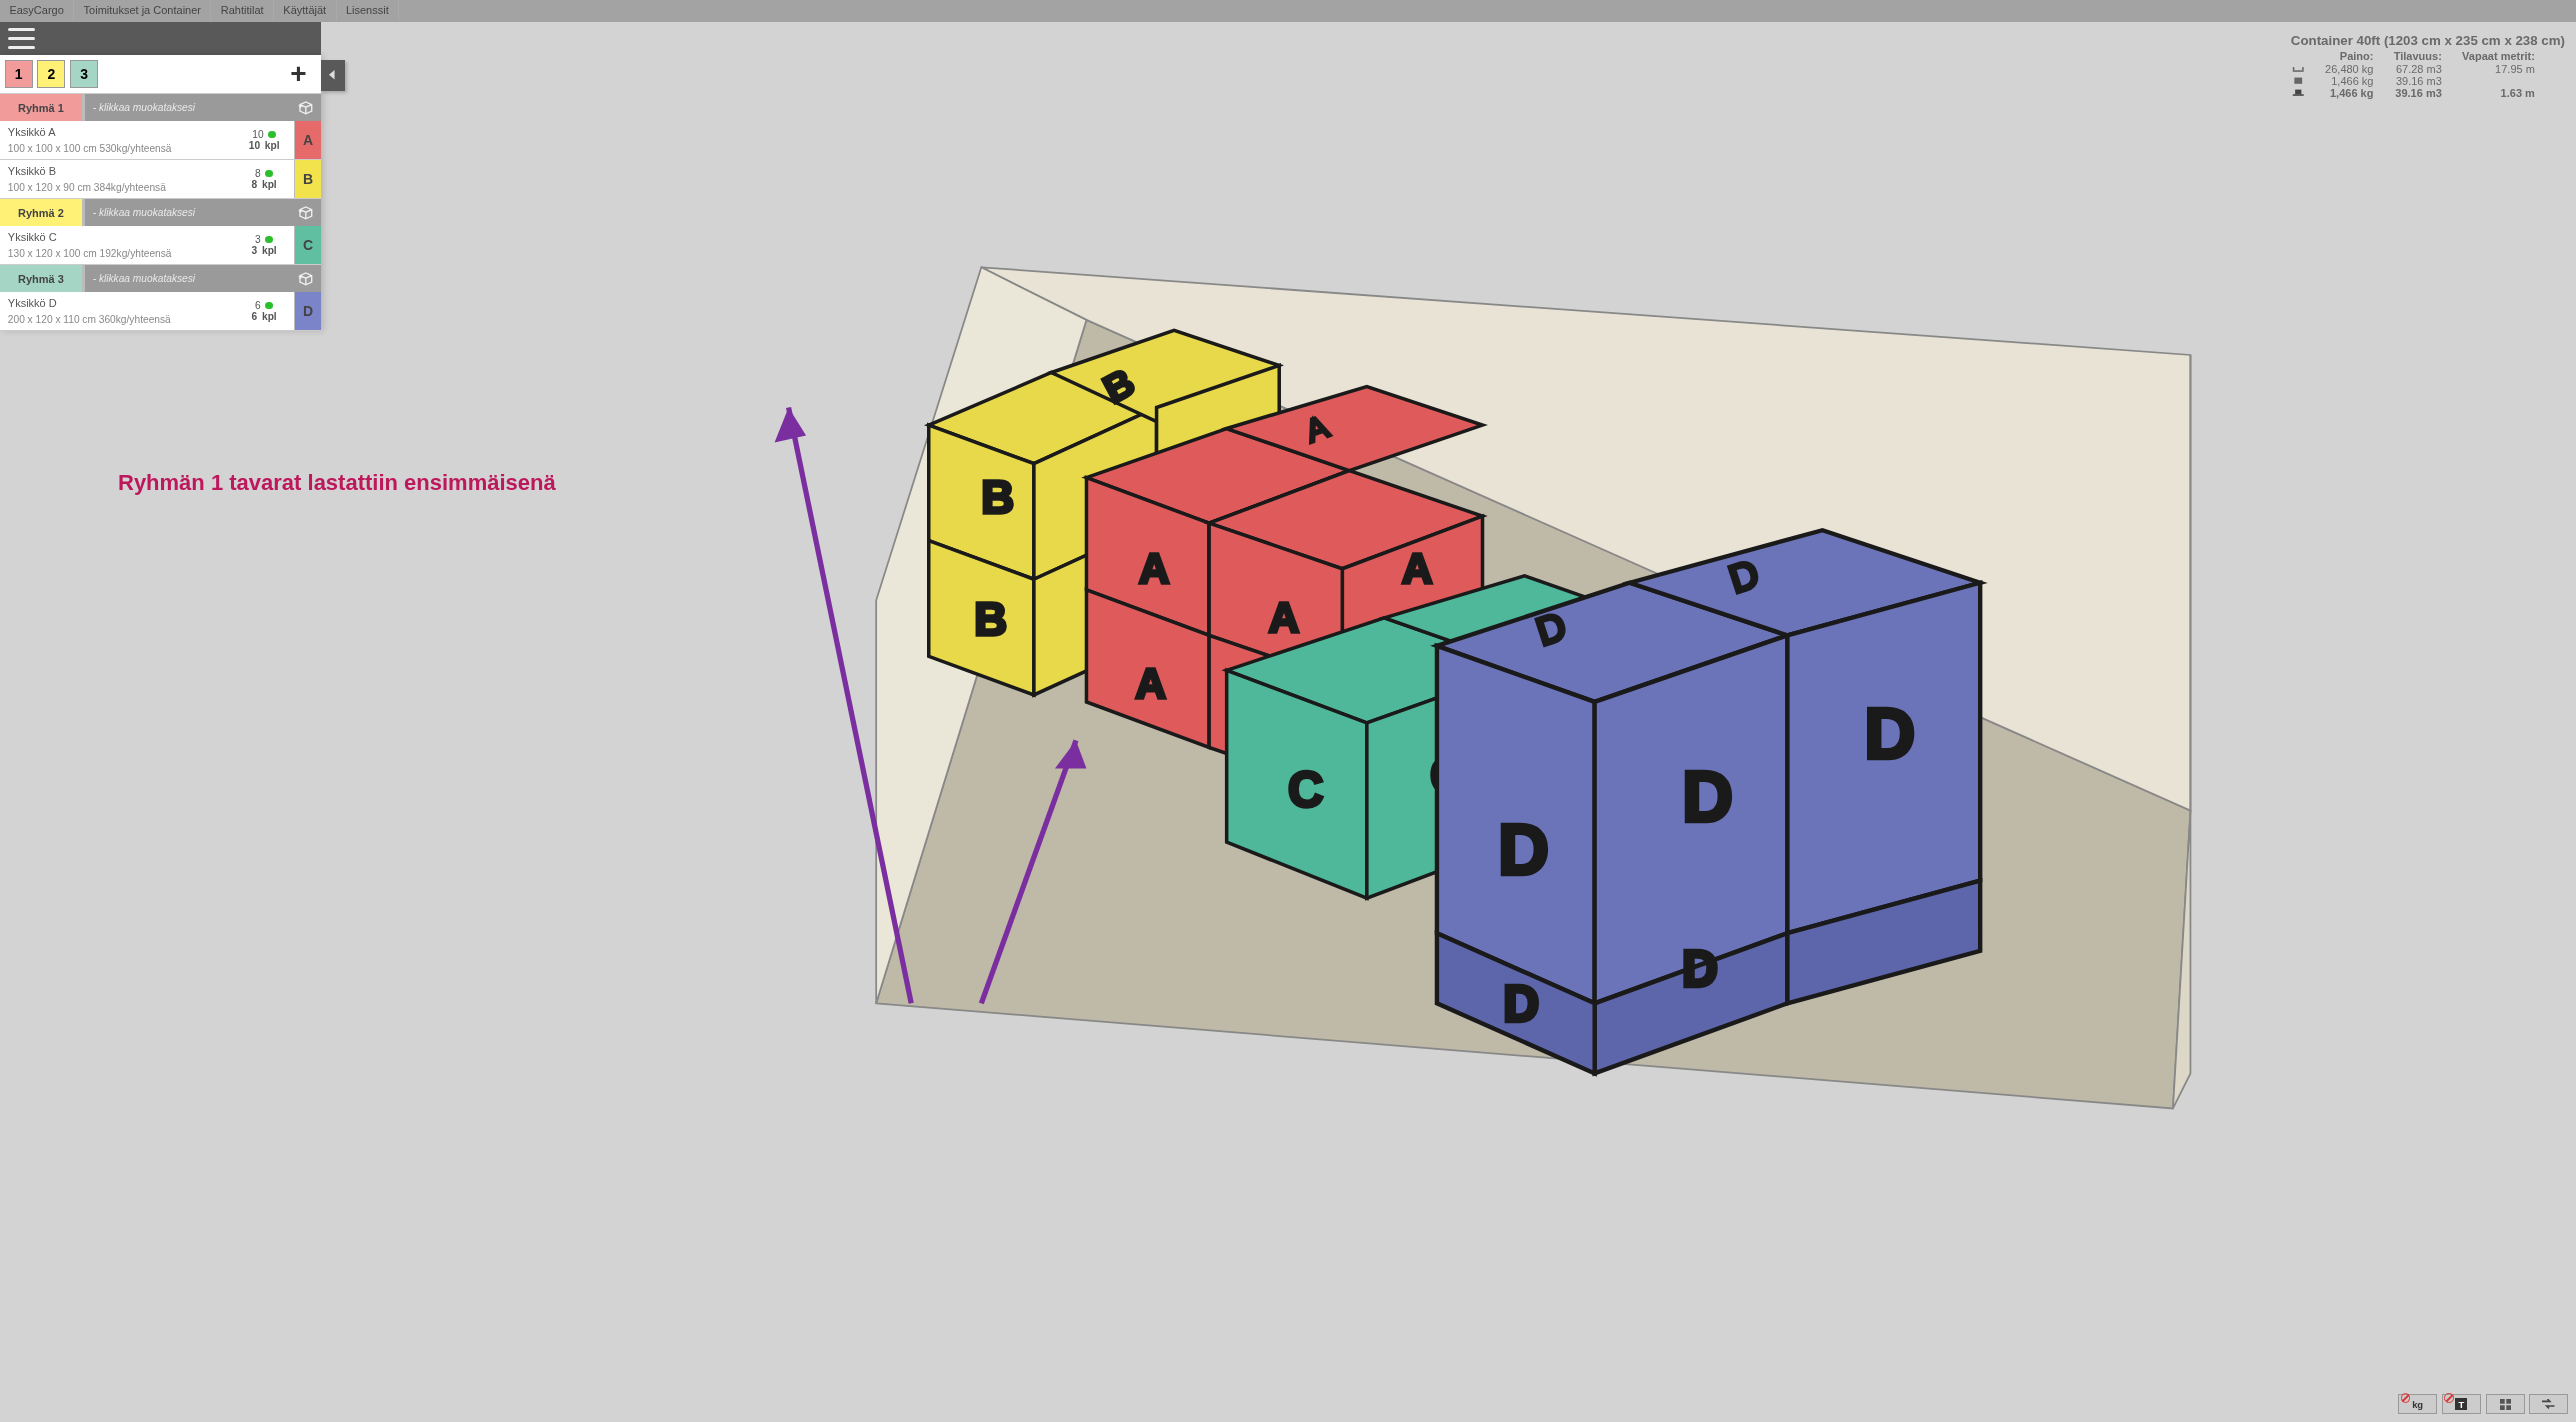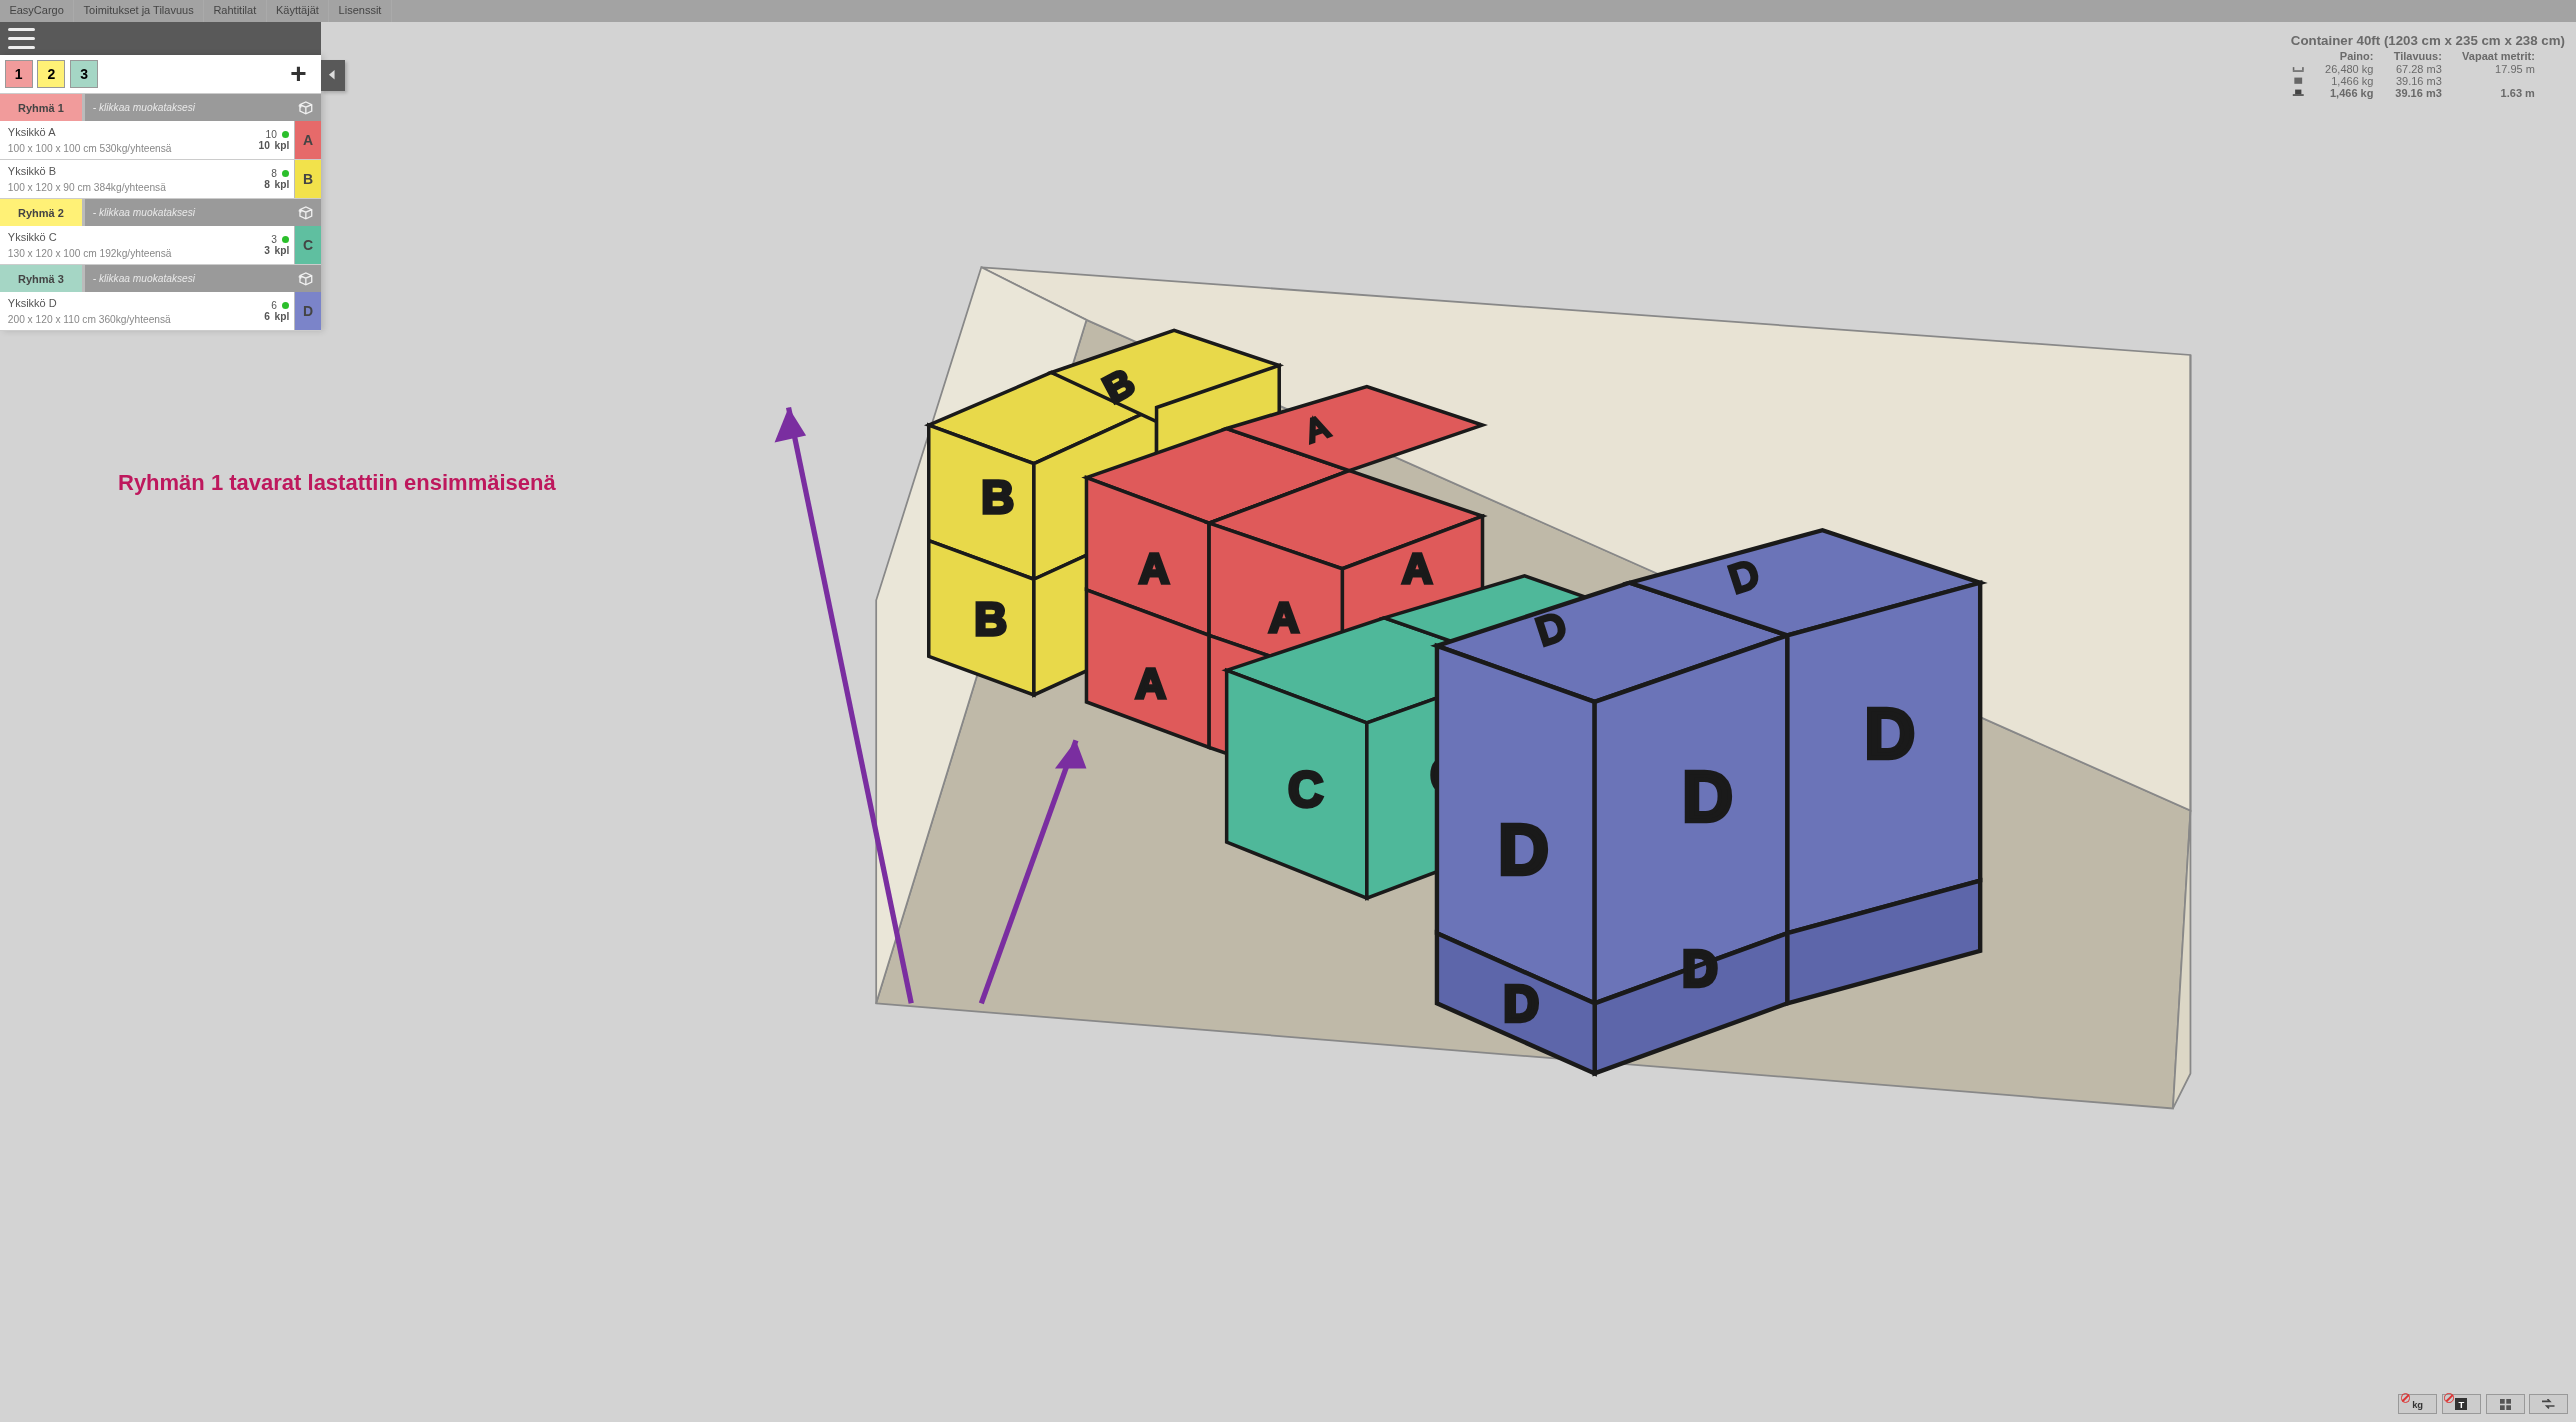--- a/index.html
+++ b/index.html
@@ -30,21 +30,21 @@
 .grp-name{height:100%;padding:0 18px;display:flex;align-items:center;color:#444;font-weight:bold;border-right:3.1px solid #bbb}
 .grp-hint{color:#e8e8e8;font-style:italic;font-size:10.2px;margin-left:7.8px}
 .grp-box-icon{position:absolute;right:7.8px;top:5.5px;width:15.7px;height:15.7px;opacity:.85}
 .grp-box-icon svg{width:15.7px;height:15.7px;fill:#fff}
 
 
 .item-row{height:39px;background:#fff;border-bottom:0.8px solid #ccc;display:flex;position:relative}
 .item-main{flex:1;padding:4.7px 7.8px;display:flex;flex-direction:column;justify-content:space-between}
 .item-name{font-size:11px;color:#555}
 .item-dims{font-size:10.2px;color:#888}
-.item-counts{width:55px;display:flex;flex-direction:column;justify-content:center;align-items:flex-end;padding-right:4.7px;font-size:10.2px;color:#555}
+.item-counts{width:55px;display:flex;flex-direction:column;justify-content:center;align-items:center;padding-right:4.7px;font-size:10.2px;color:#555}
 .cnt-line{display:flex;align-items:center;gap:4.7px}
 .dot{width:7.8px;height:7.8px;border-radius:50%;background:#2bbf2b}
 .cnt2{font-weight:bold}
 .item-letter{width:27px;display:flex;align-items:center;justify-content:center;font-size:14px;font-weight:bold;color:#444;border-left:0.8px solid #bbb}
 
 
 .info{position:absolute;top:33px;right:11px;text-align:right;color:#6a6a6a;font-size:11px}
 .info-title{font-size:13.3px;color:#6a6a6a;font-weight:bold;margin-bottom:1.6px}
 .info-table{border-collapse:collapse}
 .info-table th{font-weight:bold;color:#6a6a6a;padding:0 6.3px 1.6px 14px;font-size:11px;text-align:right}
@@ -142,21 +142,21 @@
   <g stroke="#7a2ea0" stroke-width="3" fill="none">
     <line x1="520" y1="560" x2="450" y2="220"></line>
     <polygon points="450,220 442,240 460,236" fill="#7a2ea0" stroke="none"></polygon>
     <line x1="560" y1="560" x2="614" y2="410"></line>
     <polygon points="614,410 602,426 620,426" fill="#7a2ea0" stroke="none"></polygon>
   </g>
 </svg>
 
 <div class="menu">
   <div class="menu-item">EasyCargo</div>
-  <div class="menu-item">Toimitukset ja Tilavuus</div>
+  <div class="menu-item">Toimitukset ja Container</div>
   <div class="menu-item">Rahtitilat</div>
   <div class="menu-item">Käyttäjät</div>
   <div class="menu-item">Lisenssit</div>
 </div>
 
 <div class="hb-bar">
   <div class="hb">
       <span></span>
       <span></span>
       <span></span>

